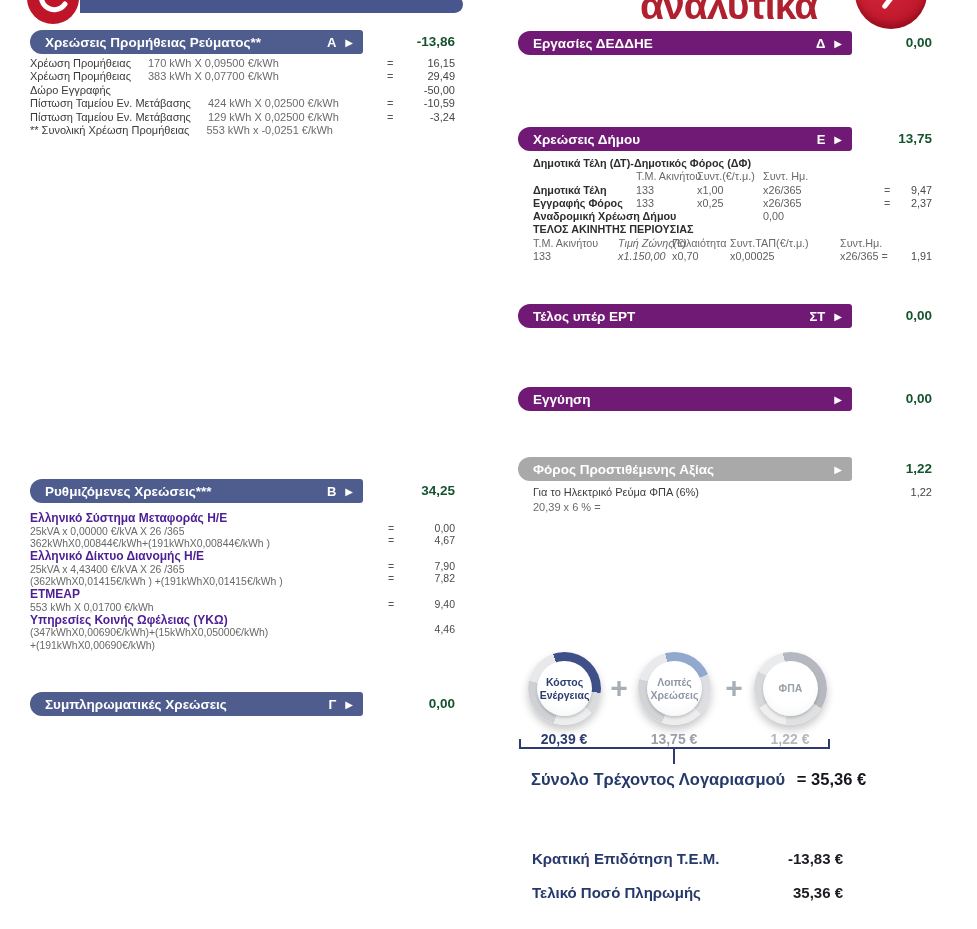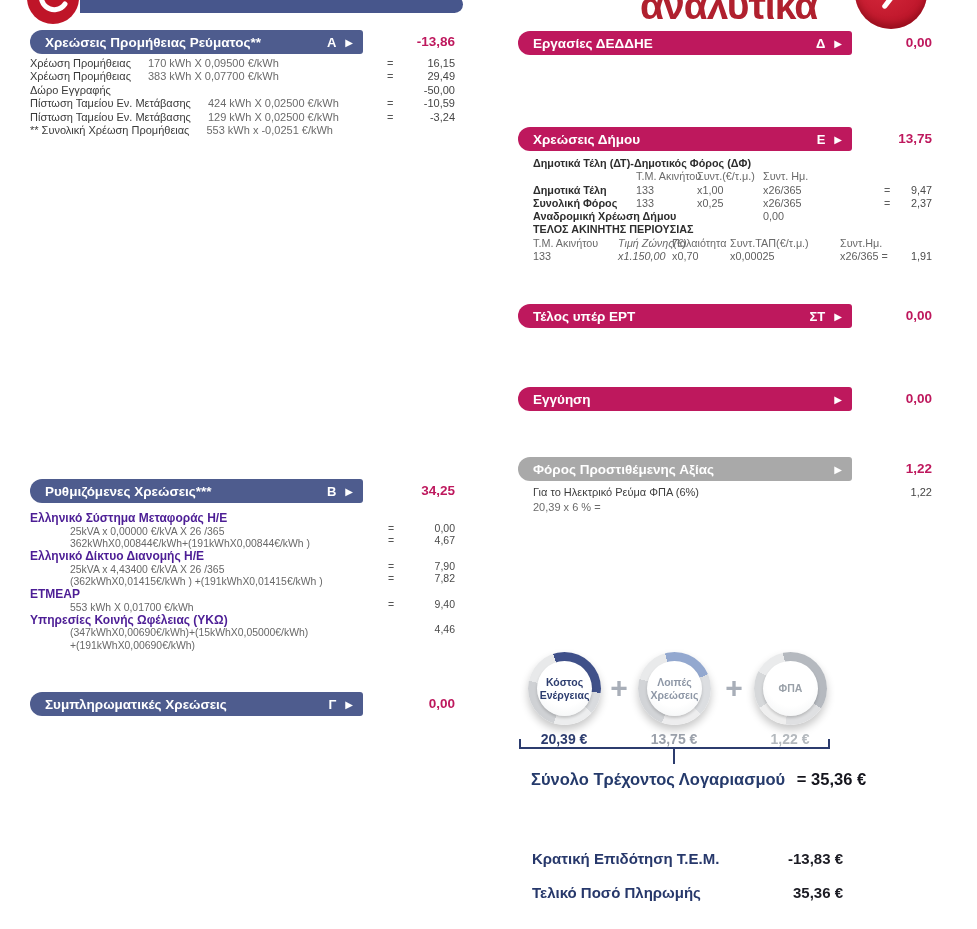--- a/index.html
+++ b/index.html
@@ -16,39 +16,39 @@
   .red-btn .slash{position:absolute;left:34px;top:27px;width:5px;height:27px;background:#fff;
                   border-radius:3px;transform:rotate(38deg);}
   .analytika{position:absolute;left:640px;top:-16px;font-size:39px;font-weight:bold;color:#b0202e;
              letter-spacing:-1px;}
 
   
   .hbar{position:absolute;height:24px;box-sizing:border-box;color:#fff;font-weight:bold;
         display:flex;align-items:center;justify-content:space-between;
         padding:0 10px 0 15px;font-size:13.5px;border-radius:12px 3px 3px 12px;}
   .hbar.navy{background:#4e5c8e;}
-  .hbar.blue{background:#be185d;}
+  .hbar.blue{background:#701a75;}
   .hbar.gray{background:#a9a9a9;}
   .hbar .cap{display:flex;align-items:center;font-size:13px;}
   .hbar .cap .ltr{margin-right:9px;}
   .hbar .cap .arr{font-size:10px;}
-  .bar-total{position:absolute;font-weight:bold;color:#be185d;font-size:13.5px;text-align:right;}
+  .bar-total{position:absolute;font-weight:bold;color:#14532d;font-size:13.5px;text-align:right;}
 
   
   .rowsA{position:absolute;left:30px;top:57px;width:425px;}
   .rowA{position:relative;height:13.4px;font-size:11px;white-space:nowrap;}
   .rowA .lbl{color:#3a3a3a;}
   .rowA .frm{color:#6b6b6b;margin-left:17px;}
   .rowA .eq{position:absolute;left:357px;top:0;color:#555;}
   .rowA .val{position:absolute;right:0;top:0;color:#454545;}
 
   .rowsB{position:absolute;left:30px;top:508px;width:425px;}
   .rowB{position:relative;height:12.7px;white-space:nowrap;}
   .rowB .sub{font-size:12px;font-weight:600;color:#4c1d95;}
-  .rowB .frm{font-size:10.4px;color:#686868;margin-left:40px;}
+  .rowB .frm{font-size:10.4px;color:#686868;}
   .rowB .eq{position:absolute;left:358px;top:1px;font-size:10.5px;color:#555;}
   .rowB .val{position:absolute;right:0;top:1px;font-size:10.5px;color:#4a4a4a;}
 
   
   .mun{position:absolute;left:518px;top:157px;width:414px;font-size:10.8px;}
   .mrow{position:relative;height:13.3px;white-space:nowrap;}
   .mrow .b{font-weight:bold;color:#2d2d2d;}
   .mrow .h{color:#6a6a6a;}
   .mrow .n{color:#5f5f5f;}
   .mrow .p15{position:absolute;left:15px;top:0;}
@@ -195,21 +195,21 @@
       </div>
     <div class="mrow">
         <span class="b p15">Δημοτικά Τέλη</span>
         <span class="n c1">133</span>
         <span class="n c2">x1,00</span>
         <span class="n c3">x26/365</span>
         <span class="meq">=</span>
         <span class="mval">9,47</span>
       </div>
     <div class="mrow">
-        <span class="b p15">Συνολική Φόρος</span>
+        <span class="b p15">Εγγραφής Φόρος</span>
         <span class="n c1">133</span>
         <span class="n c2">x0,25</span>
         <span class="n c3">x26/365</span>
         <span class="meq">=</span>
         <span class="mval">2,37</span>
       </div>
     <div class="mrow">
         <span class="b p15">Αναδρομική Χρέωση Δήμου</span>
         <span class="n c3">0,00</span>
       </div>

